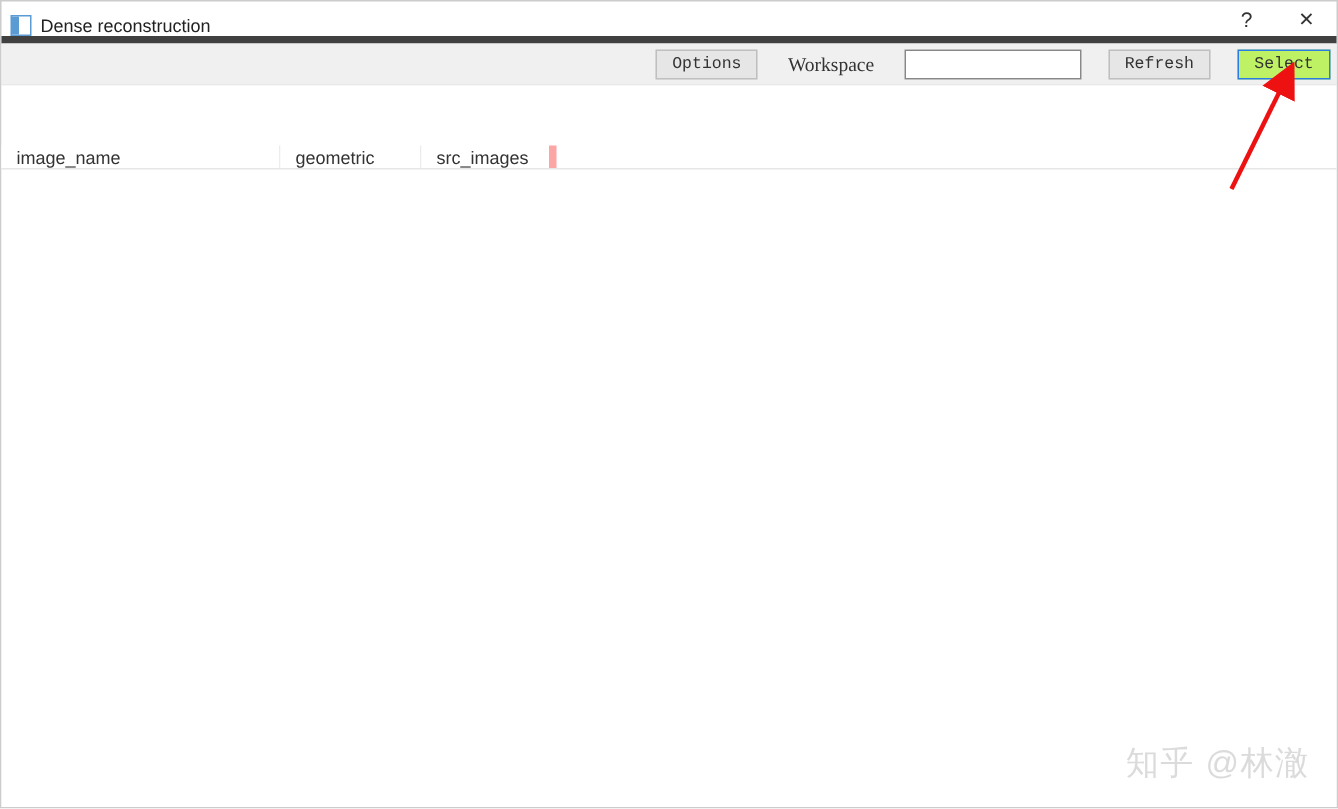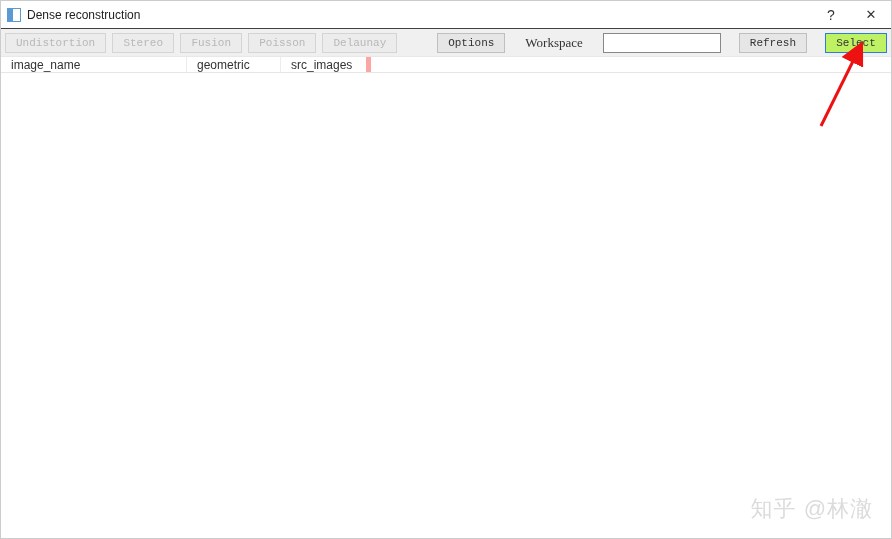--- a/index.html
+++ b/index.html
@@ -1,39 +1,39 @@
 <!DOCTYPE html>
 <html><head>
 <meta charset="utf-8">
 <style>
   * { box-sizing: border-box; margin: 0; padding: 0; }
   html, body { width: 892px; height: 539px; font-family: "Segoe UI", "Microsoft YaHei", Tahoma, sans-serif; font-size: 12px; background: #fff; overflow: hidden; }
   .window { width: 892px; height: 539px; border: 1px solid #ccc; display: flex; flex-direction: column; position: relative; }
 
   
-  .titlebar { height: 28px; display: flex; align-items: center; padding: 0 0 0 6px; border-bottom: 1px solid #404040; }
+  .titlebar { height: 28px; display: flex; align-items: flex-end; padding: 0 0 0 6px; border-bottom: 5px solid #404040; }
   .app-icon { width: 14px; height: 14px; border: 1px solid #5a9bd4; display: inline-block; margin-right: 6px; background: linear-gradient(to right, #5a9bd4 40%, #fff 40%); }
   .title-text { flex: 1; font-size: 12px; color: #222; }
   .win-controls { display: flex; height: 100%; }
   .win-btn { width: 40px; height: 100%; display: flex; align-items: center; justify-content: center; font-size: 14px; color: #333; cursor: default; }
   .win-btn.close { font-size: 13px; }
 
   
   .toolbar { height: 28px; background: #f0f0f0; display: flex; align-items: center; padding: 0 4px; gap: 6px; border-bottom: 1px solid #e8e8e8; }
   .tool-left { display: flex; gap: 6px; }
   .tool-right { display: flex; gap: 18px; align-items: center; margin-left: auto; }
   .btn { height: 20px; padding: 0 10px; background: #e6e6e6; border: 1px solid #bfbfbf; font-family: "Courier New", monospace; font-size: 11px; color: #333; display: inline-flex; align-items: center; justify-content: center; cursor: default; min-width: 62px; }
   .btn.disabled { color: #b8b8b8; border-color: #d4d4d4; background: #ececec; }
   .btn.highlight { border: 1px solid #2b7de1; background: #bef264; color: #333; }
   .lbl { font-family: Liberation Serif, serif; font-size: 13px; color: #333; padding: 0 2px; }
   .ws-input { height: 20px; width: 118px; border: 1px solid #888; background: #fff; padding: 0 4px; font-family: "Courier New", monospace; font-size: 11px; }
 
   
   .grid-area { flex: 1; position: relative; background: #fff; }
-  .grid-header { display: flex; height: 16px; border-bottom: 1px solid #e6e6e6; }
+  .grid-header { display: flex; height: 16px; border-bottom: 1px solid #e6e6e6; margin-top: 40px; }
   .gh { border-right: 1px solid #ececec; display: flex; align-items: center; padding: 0 10px; font-size: 12px; color: #333; background: #fff; }
   .gh.col-name { width: 186px; }
   .gh.col-photo { width: 100px; }
   .gh.col-geo { width: 94px; }
   .gh.col-src { width: 90px; border-right: 5px solid #fca5a5; }
   .grid-body { position: absolute; top: 22px; left: 0; right: 0; bottom: 0; overflow: auto; }
 
   
   .watermark { position: absolute; right: 18px; bottom: 14px; font-size: 22px; color: rgba(190,190,190,0.55); letter-spacing: 1px; font-family: "Microsoft YaHei", sans-serif; pointer-events: none; }
 
@@ -48,27 +48,20 @@
   <div class="titlebar">
     <span class="app-icon"></span>
     <span class="title-text">Dense reconstruction</span>
     <div class="win-controls">
       <div class="win-btn">?</div>
       <div class="win-btn close">✕</div>
     </div>
   </div>
 
   <div class="toolbar">
-    <div class="tool-left">
-      <div class="btn disabled">Undistortion</div>
-      <div class="btn disabled">Stereo</div>
-      <div class="btn disabled">Fusion</div>
-      <div class="btn disabled">Poisson</div>
-      <div class="btn disabled">Delaunay</div>
-    </div>
     <div class="tool-right">
       <div class="btn">Options</div>
       <span class="lbl">Workspace</span>
       <input class="ws-input" type="text" value="" style="">
       <div class="btn">Refresh</div>
       <div class="btn highlight">Select</div>
     </div>
   </div>
 
   <div class="grid-area">

